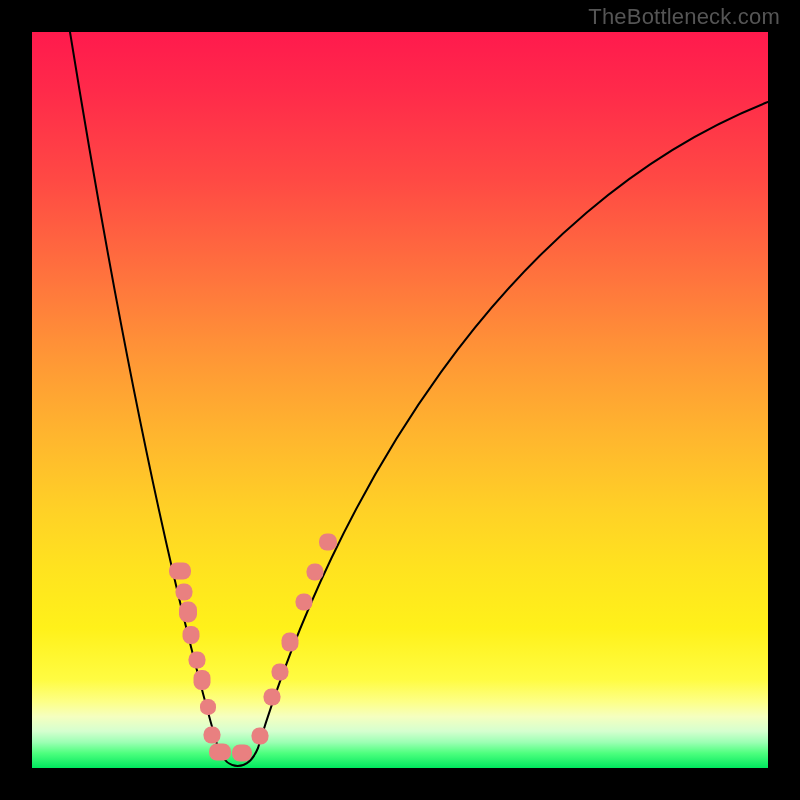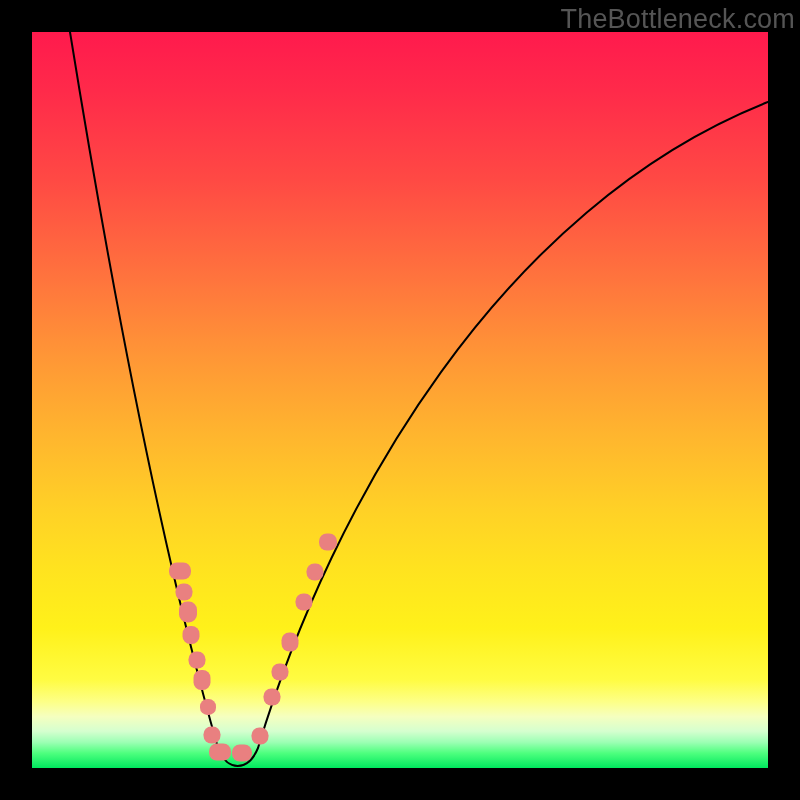--- a/index.html
+++ b/index.html
@@ -40,23 +40,23 @@
       #f5ffbf 93%,
       #d5ffcf 95%,
       #9cffb4 96.5%,
       #4dff7e 98%,
       #00e85e 100%
     );
   }
   .watermark {
     position: absolute;
     top: 4px;
-    right: 5px;
+    right: 20px;
     color: #555;
-    font-size: 27px;
+    font-size: 22px;
     font-weight: 500;
     letter-spacing: 0.2px;
     user-select: none;
   }
   svg.curve-layer {
     position: absolute;
     left: 0;
     top: 0;
     width: 736px;
     height: 736px;

